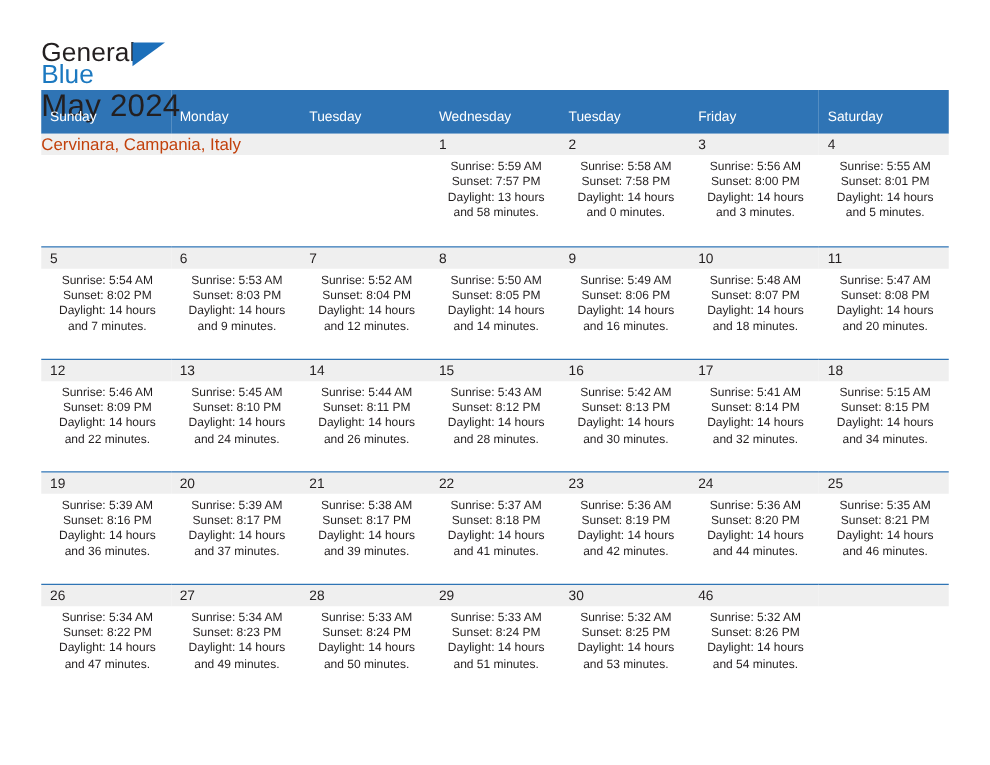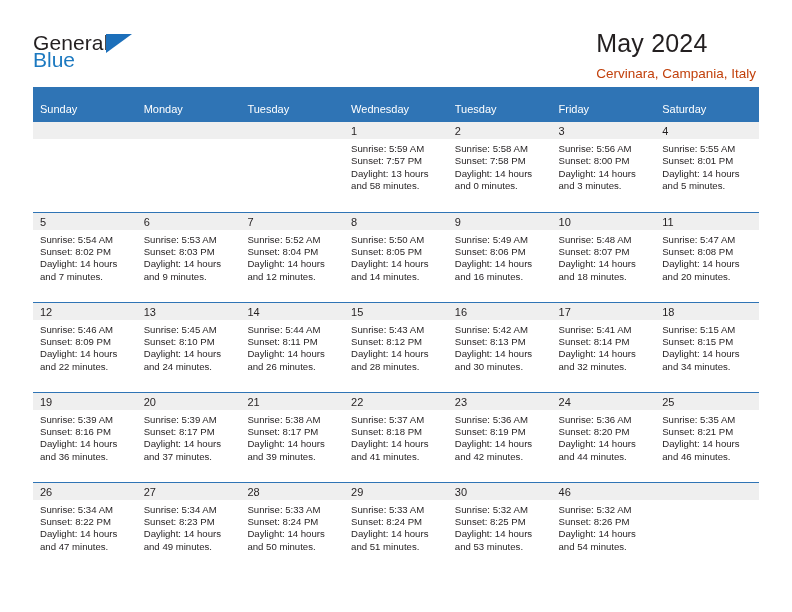--- a/index.html
+++ b/index.html
@@ -23,21 +23,22 @@
     height: 612px;
     padding: 0;
   }
 
   
   .header {
     display: flex;
     align-items: flex-start;
     justify-content: space-between;
     padding: 28px 36px 0 33px;
-    height: 87px;
+    height: 72px;
+    flex-direction: column;
   }
 
   .brand {
     display: block;
     line-height: 1;
     padding-top: 4px;
   }
   .brand-row1 {
     display: flex;
     align-items: flex-start;
@@ -126,20 +127,21 @@
   .daynum-band.empty {
     background: #efefef;
   }
 
   .cell-body {
     padding: 4px 5px 0 7px;
     font-size: 9.6px;
     line-height: 12.4px;
     color: #231f20;
     white-space: pre-line;
+    text-align: center;
   }
   .cell-body.empty { padding: 0; }
 </style>
 </head>
 <body>
 
 <div class="page">
 
   <div class="header">
 

